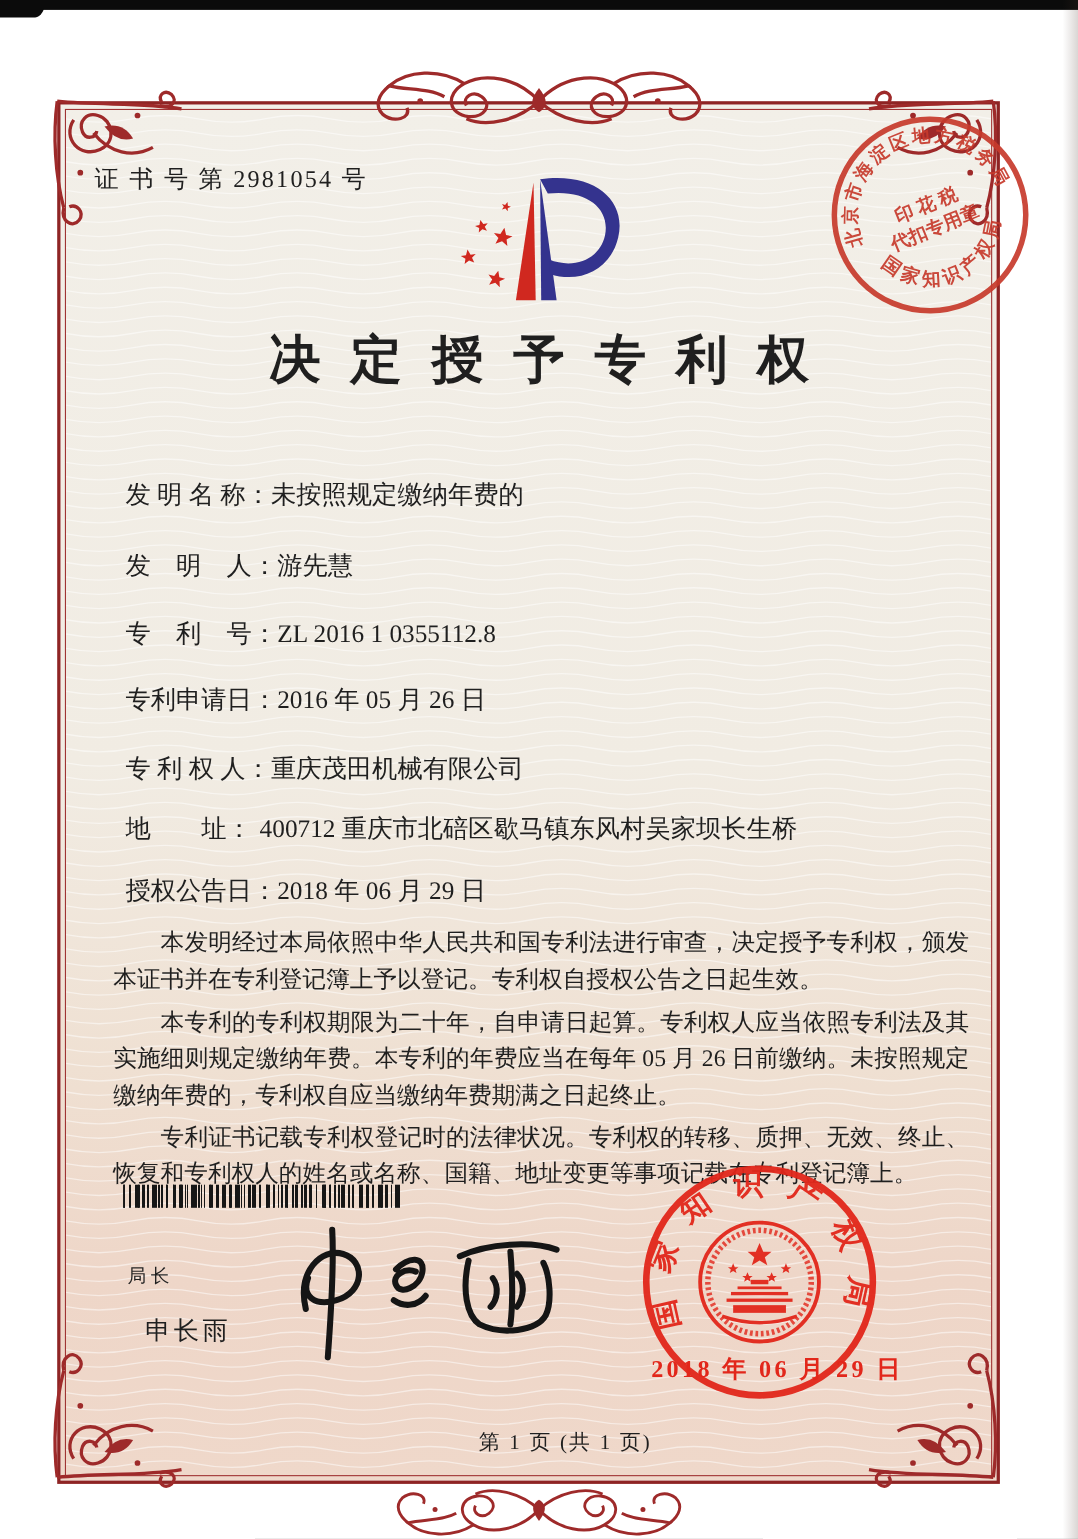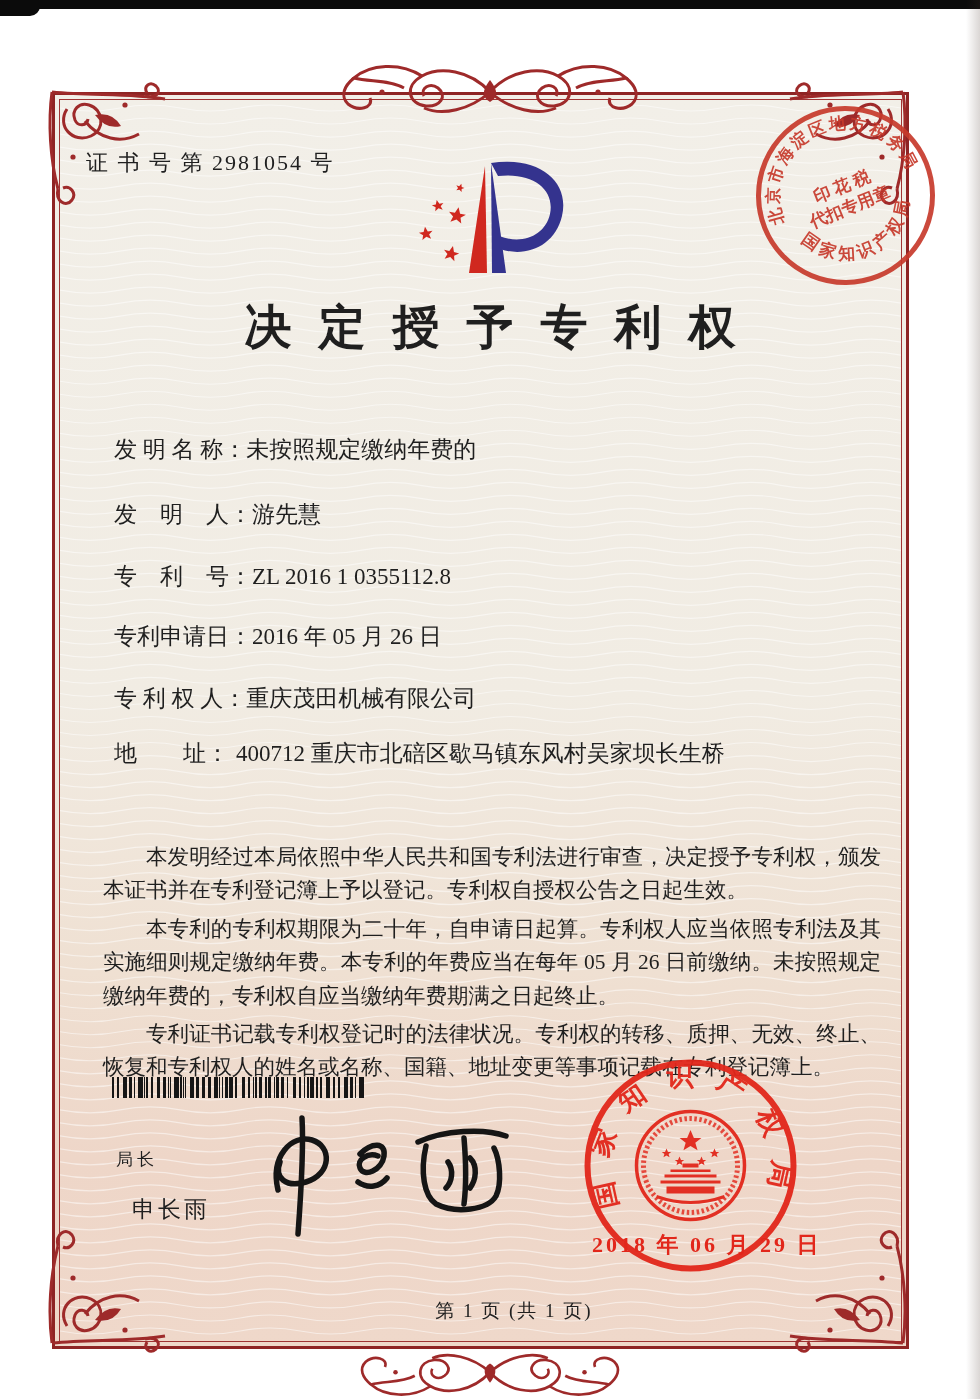--- a/index.html
+++ b/index.html
@@ -255,20 +255,23 @@
   </div>
   <div class="abs z3 frow" style="top:621px">
     <span class="flabel">专利申请日：</span><span>2016 年 05 月 26 日</span>
   </div>
   <div class="abs z3 frow" style="top:683px">
     <span class="flabel">专 利 权 人：</span><span>重庆茂田机械有限公司</span>
   </div>
   <div class="abs z3 frow" style="top:738px">
     <span class="flabel">地　　址：</span><span>400712 重庆市北碚区歇马镇东风村吴家坝长生桥</span>
   </div>
+  <div class="abs z3 frow" style="top:794px">
+    <span class="flabel">授权公告日：</span><span>2018 年 06 月 29 日</span>
+  </div>
 
   <div id="body-text" class="abs z3">
     <p>本发明经过本局依照中华人民共和国专利法进行审查，决定授予专利权，颁发本证书并在专利登记簿上予以登记。专利权自授权公告之日起生效。</p>
     <p>本专利的专利权期限为二十年，自申请日起算。专利权人应当依照专利法及其实施细则规定缴纳年费。本专利的年费应当在每年 05 月 26 日前缴纳。未按照规定缴纳年费的，专利权自应当缴纳年费期满之日起终止。</p>
     <p>专利证书记载专利权登记时的法律状况。专利权的转移、质押、无效、终止、恢复和专利权人的姓名或名称、国籍、地址变更等事项记载在专利登记簿上。</p>
   </div>
 
   <div id="barcode" class="abs z3"></div>
 
   <div id="sig-title" class="abs z3">局长</div>

